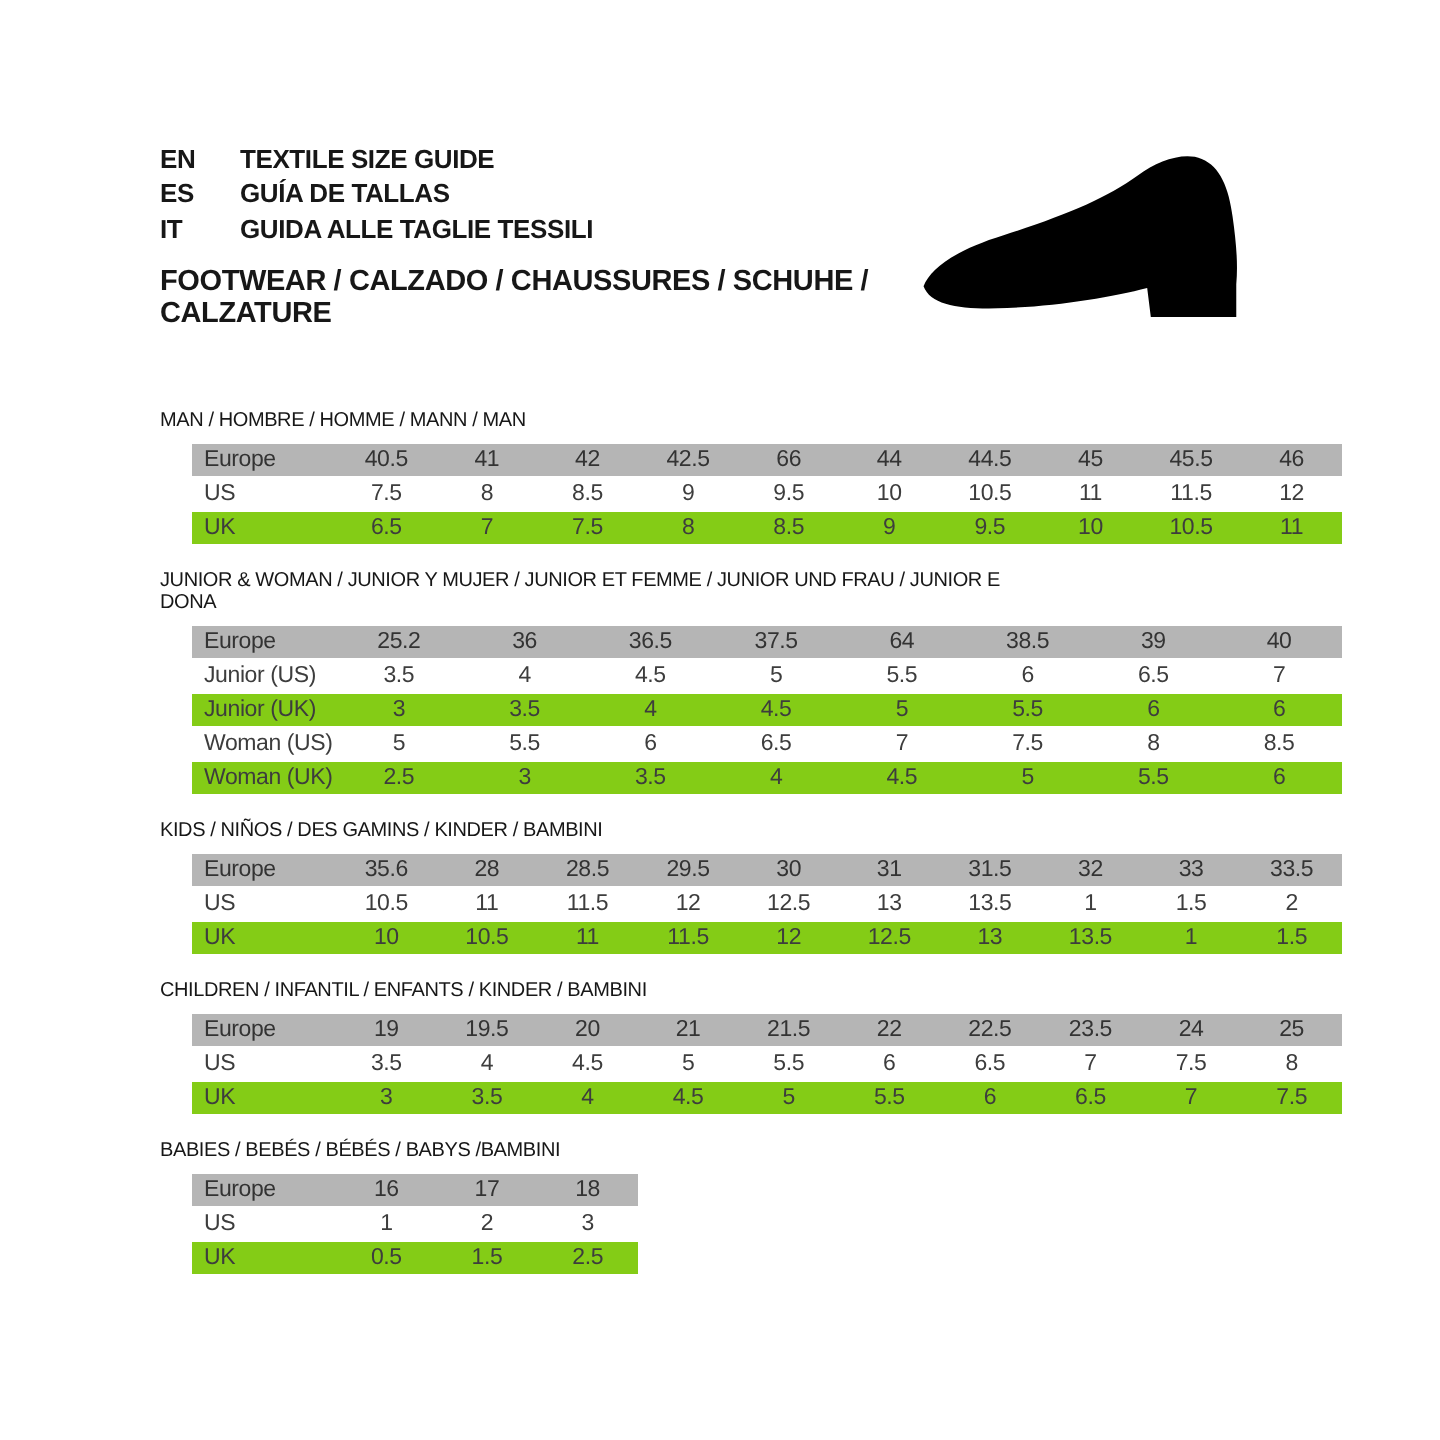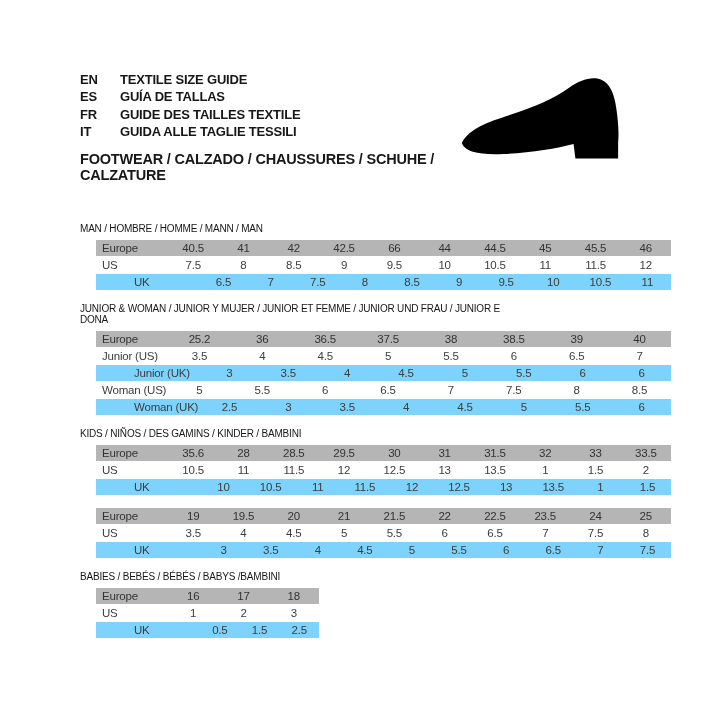--- a/index.html
+++ b/index.html
@@ -64,21 +64,21 @@
     display: flex;
     height: 16px;
     line-height: 16px;
     margin-bottom: 1px;
     font-size: 11.5px;
     letter-spacing: -0.2px;
     color: #3d3d3d;
   }
   .t-row.head  { background: #b5b5b5; color: #333333; }
   .t-row.white { background: #ffffff; }
-  .t-row.shade { background: #7dd3fc; padding-left: 32px; }
+  .t-row.shade { background: #84cc16; }
   .t-label {
     flex: 0 0 72px;
     padding-left: 6px;
     box-sizing: border-box;
     text-align: left;
     white-space: nowrap;
   }
   .t-cell { flex: 1; text-align: center; }
 </style>
 </head>
@@ -87,24 +87,20 @@
 <div class="page">
 
   <div class="lang-block">
       <div class="lang-row">
         <span class="lang-code">EN</span>
         <span class="lang-label">TEXTILE SIZE GUIDE</span>
       </div>
       <div class="lang-row">
         <span class="lang-code">ES</span>
         <span class="lang-label">GUÍA DE TALLAS</span>
-      </div>
-      <div class="lang-row">
-        <span class="lang-code">FR</span>
-        <span class="lang-label">GUIDE DES TAILLES TEXTILE</span>
       </div>
       <div class="lang-row">
         <span class="lang-code">IT</span>
         <span class="lang-label">GUIDA ALLE TAGLIE TESSILI</span>
       </div>
     </div>
 
   <div class="shoe-wrap">
     <svg viewBox="0 0 220 110" xmlns="http://www.w3.org/2000/svg" aria-hidden="true">
       <path fill="#000000" d="
@@ -172,21 +168,21 @@
       </section>
       <section class="size-section">
         <h3 class="section-title">JUNIOR &amp; WOMAN / JUNIOR Y MUJER / JUNIOR ET FEMME / JUNIOR UND FRAU / JUNIOR E DONA</h3>
         <div class="size-table">
           <div class="t-row head">
             <span class="t-label">Europe</span>
             <span class="t-cell">25.2</span>
             <span class="t-cell">36</span>
             <span class="t-cell">36.5</span>
             <span class="t-cell">37.5</span>
-            <span class="t-cell">38</span>
+            <span class="t-cell">64</span>
             <span class="t-cell">38.5</span>
             <span class="t-cell">39</span>
             <span class="t-cell">40</span>
           </div>
           <div class="t-row white">
             <span class="t-label">Junior (US)</span>
             <span class="t-cell">3.5</span>
             <span class="t-cell">4</span>
             <span class="t-cell">4.5</span>
             <span class="t-cell">5</span>
@@ -268,20 +264,21 @@
             <span class="t-cell">12</span>
             <span class="t-cell">12.5</span>
             <span class="t-cell">13</span>
             <span class="t-cell">13.5</span>
             <span class="t-cell">1</span>
             <span class="t-cell">1.5</span>
           </div>
         </div>
       </section>
       <section class="size-section">
+        <h3 class="section-title">CHILDREN / INFANTIL / ENFANTS / KINDER / BAMBINI</h3>
         <div class="size-table">
           <div class="t-row head">
             <span class="t-label">Europe</span>
             <span class="t-cell">19</span>
             <span class="t-cell">19.5</span>
             <span class="t-cell">20</span>
             <span class="t-cell">21</span>
             <span class="t-cell">21.5</span>
             <span class="t-cell">22</span>
             <span class="t-cell">22.5</span>

